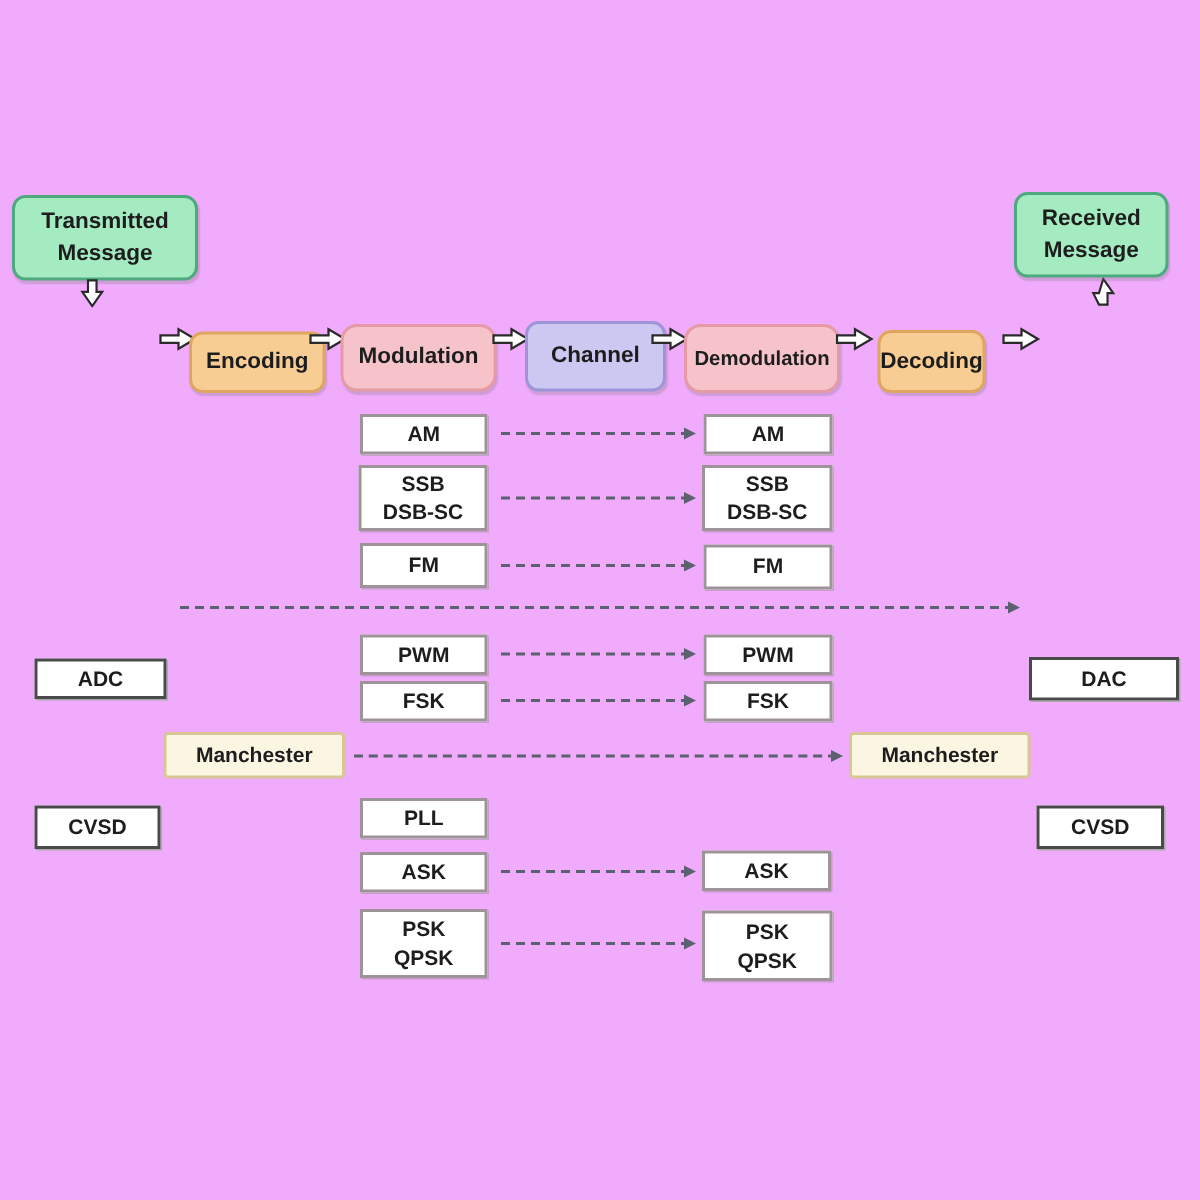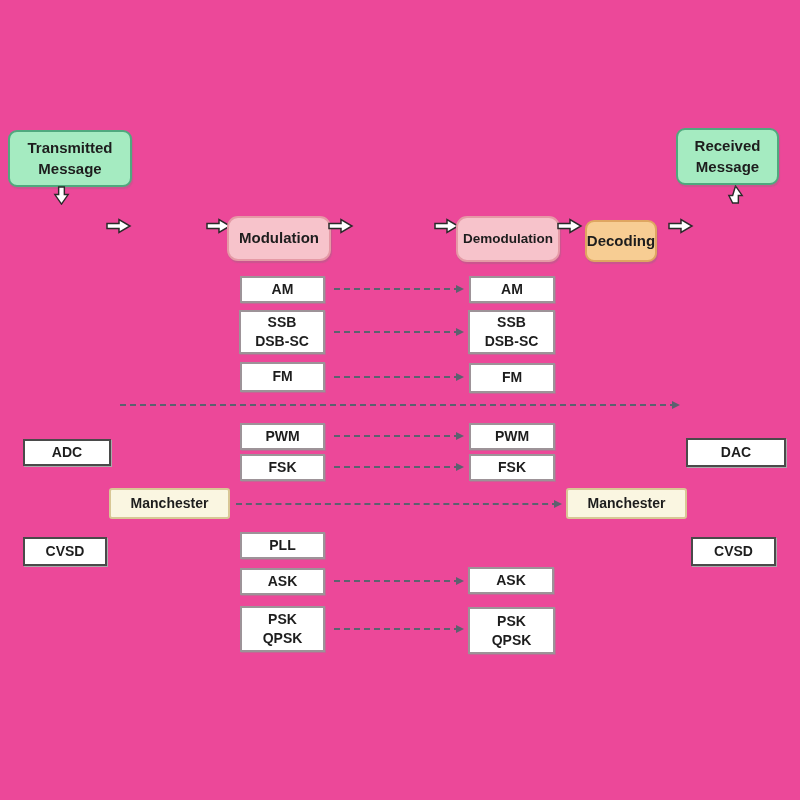--- a/index.html
+++ b/index.html
@@ -1,17 +1,17 @@
 <!DOCTYPE html>
 <html><head>
 <meta charset="utf-8">
 <style>
   html,body { margin:0; padding:0; background:#ffffff; }
   #canvas {
-    position:relative; width:800px; height:800px; background:#ec4899;
+    position:relative; width:800px; height:800px; background:#f0abfc;
     font-family:"Liberation Sans", sans-serif; font-weight:bold; color:#1d1d1d;
     overflow:hidden;
   }
   .box {
     position:absolute; display:flex; align-items:center; justify-content:center;
     text-align:center; box-sizing:border-box; line-height:1.25;
   }
   .round  { border-radius:9px; border:2px solid; box-shadow:1px 2px 1px rgba(120,120,120,0.28); }
   .green  { background:#a5ebc1; border-color:#4fa97e; }
   .cyan   { background:#72e7e6; border-color:#2f9fb0; }
@@ -42,31 +42,33 @@
 
   <svg class="arr" style="left:53px;top:186px" width="17" height="19" viewBox="0 0 16 20">
     <polygon points="5,1 11,1 11,9 15,9 8,19 1,9 5,9" fill="#ffffff" stroke="#2a2a2a" stroke-width="1.5"></polygon>
   </svg>
 
 
   <svg class="arr" style="left:106px;top:218px" width="26" height="16" viewBox="0 0 26 16">
     <polygon points="1,5.5 13,5.5 13,1.5 24,8 13,14.5 13,10.5 1,10.5" fill="#ffffff" stroke="#2a2a2a" stroke-width="1.5"></polygon>
   </svg>
 
+  <div class="box round orange fs15" style="left:126px;top:221px;width:91px;height:41px">Encoding</div>
 
   <svg class="arr" style="left:206px;top:218px" width="26" height="16" viewBox="0 0 26 16">
     <polygon points="1,5.5 13,5.5 13,1.5 24,8 13,14.5 13,10.5 1,10.5" fill="#ffffff" stroke="#2a2a2a" stroke-width="1.5"></polygon>
   </svg>
 
   <div class="box round pink fs15" style="left:227px;top:216px;width:104px;height:45px">Modulation</div>
 
   <svg class="arr" style="left:328px;top:218px" width="26" height="16" viewBox="0 0 26 16">
     <polygon points="1,5.5 13,5.5 13,1.5 24,8 13,14.5 13,10.5 1,10.5" fill="#ffffff" stroke="#2a2a2a" stroke-width="1.5"></polygon>
   </svg>
 
+  <div class="box round purple fs15" style="left:350px;top:214px;width:94px;height:47px">Channel</div>
 
   <svg class="arr" style="left:434px;top:218px" width="26" height="16" viewBox="0 0 26 16">
     <polygon points="1,5.5 13,5.5 13,1.5 24,8 13,14.5 13,10.5 1,10.5" fill="#ffffff" stroke="#2a2a2a" stroke-width="1.5"></polygon>
   </svg>
 
   <div class="box round pink fs13" style="left:456px;top:216px;width:104px;height:46px">Demodulation</div>
 
   <svg class="arr" style="left:557px;top:218px" width="26" height="16" viewBox="0 0 26 16">
     <polygon points="1,5.5 13,5.5 13,1.5 24,8 13,14.5 13,10.5 1,10.5" fill="#ffffff" stroke="#2a2a2a" stroke-width="1.5"></polygon>
   </svg>

